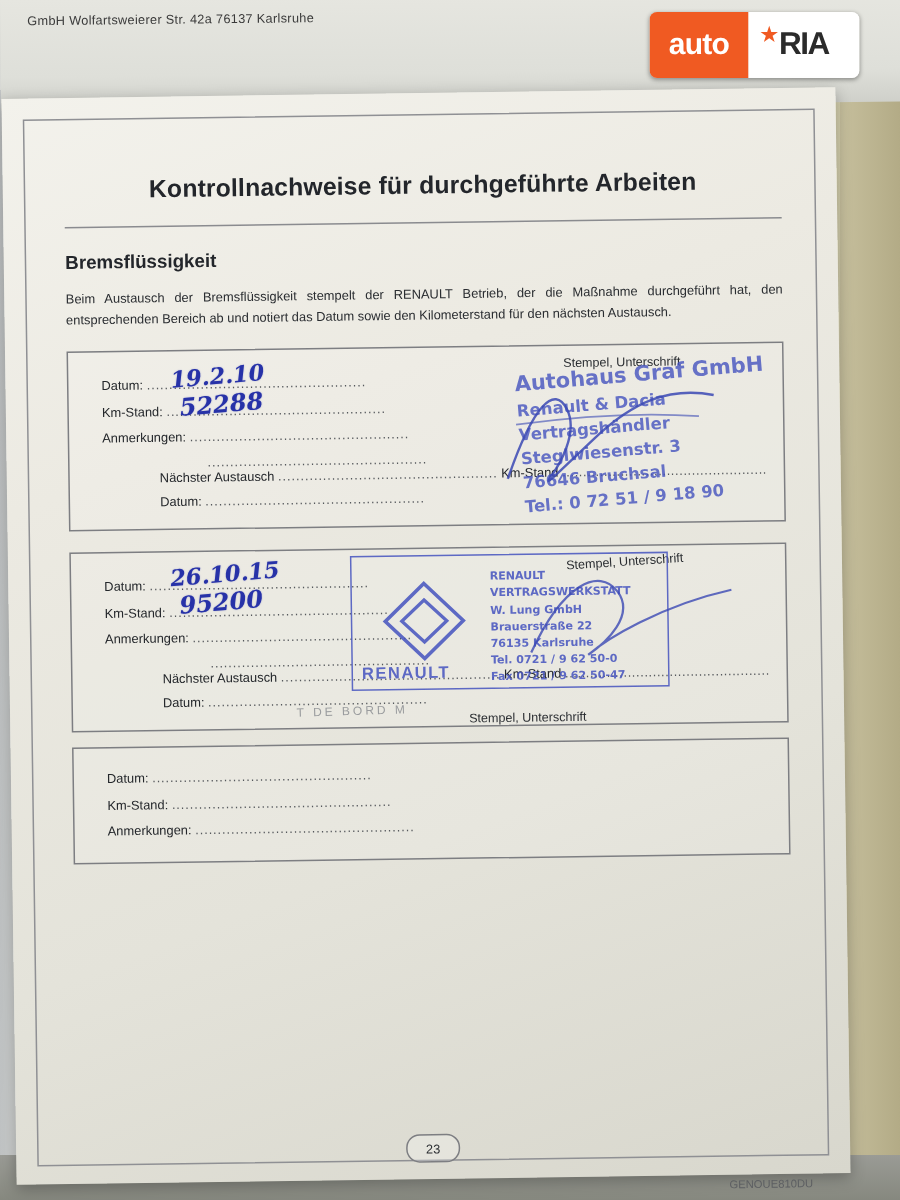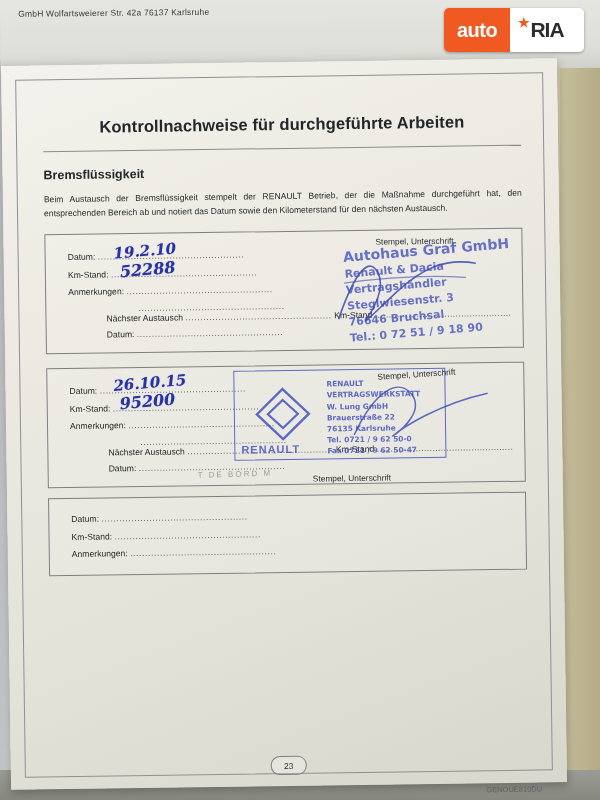--- a/index.html
+++ b/index.html
@@ -42,21 +42,21 @@
     background:linear-gradient(180deg,#e6e6e0 0%, #dedfd9 70%, #cfd0ca 100%);
     transform:rotate(-0.6deg);
     transform-origin:left top;
   }
   .top-strip-text{
     position:absolute;left:18px;top:9px;
     font-size:8.5px;color:#3a3a3a;letter-spacing:.2px;white-space:nowrap;
   }
   
   .logo{
-    position:absolute;right:16px;top:8px;width:140px;height:44px;
+    position:absolute;right:27px;top:8px;width:140px;height:44px;
     display:flex;border-radius:5px;overflow:hidden;
     box-shadow:0 1px 3px rgba(0,0,0,.35);
   }
   .logo .l-left{
     background:#f05a22;color:#fff;flex:0 0 66px;
     display:flex;align-items:center;justify-content:center;
     font-size:20px;font-weight:bold;letter-spacing:-.5px;
   }
   .logo .l-right{
     background:#fff;color:#2b2b2b;flex:1;

